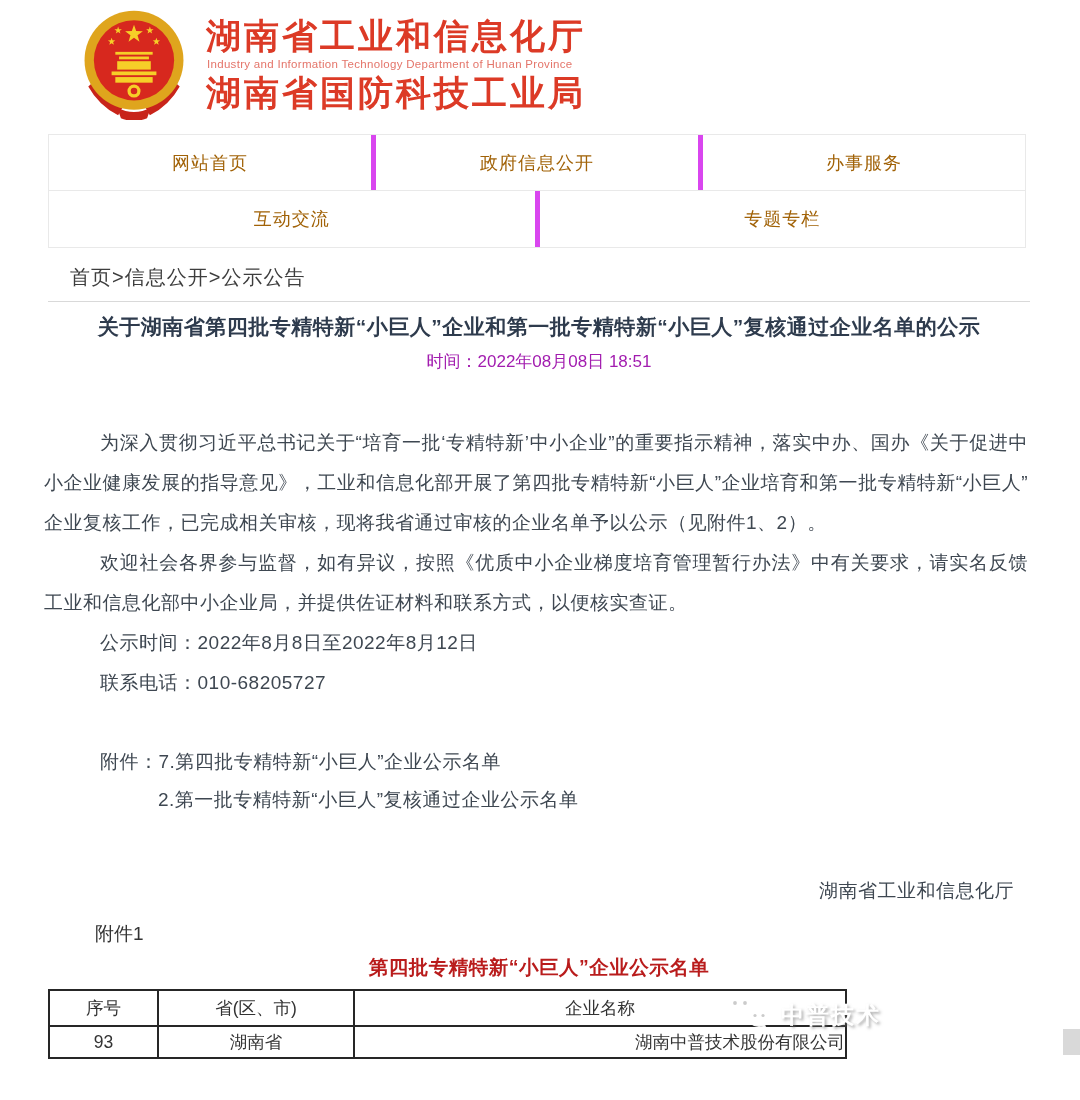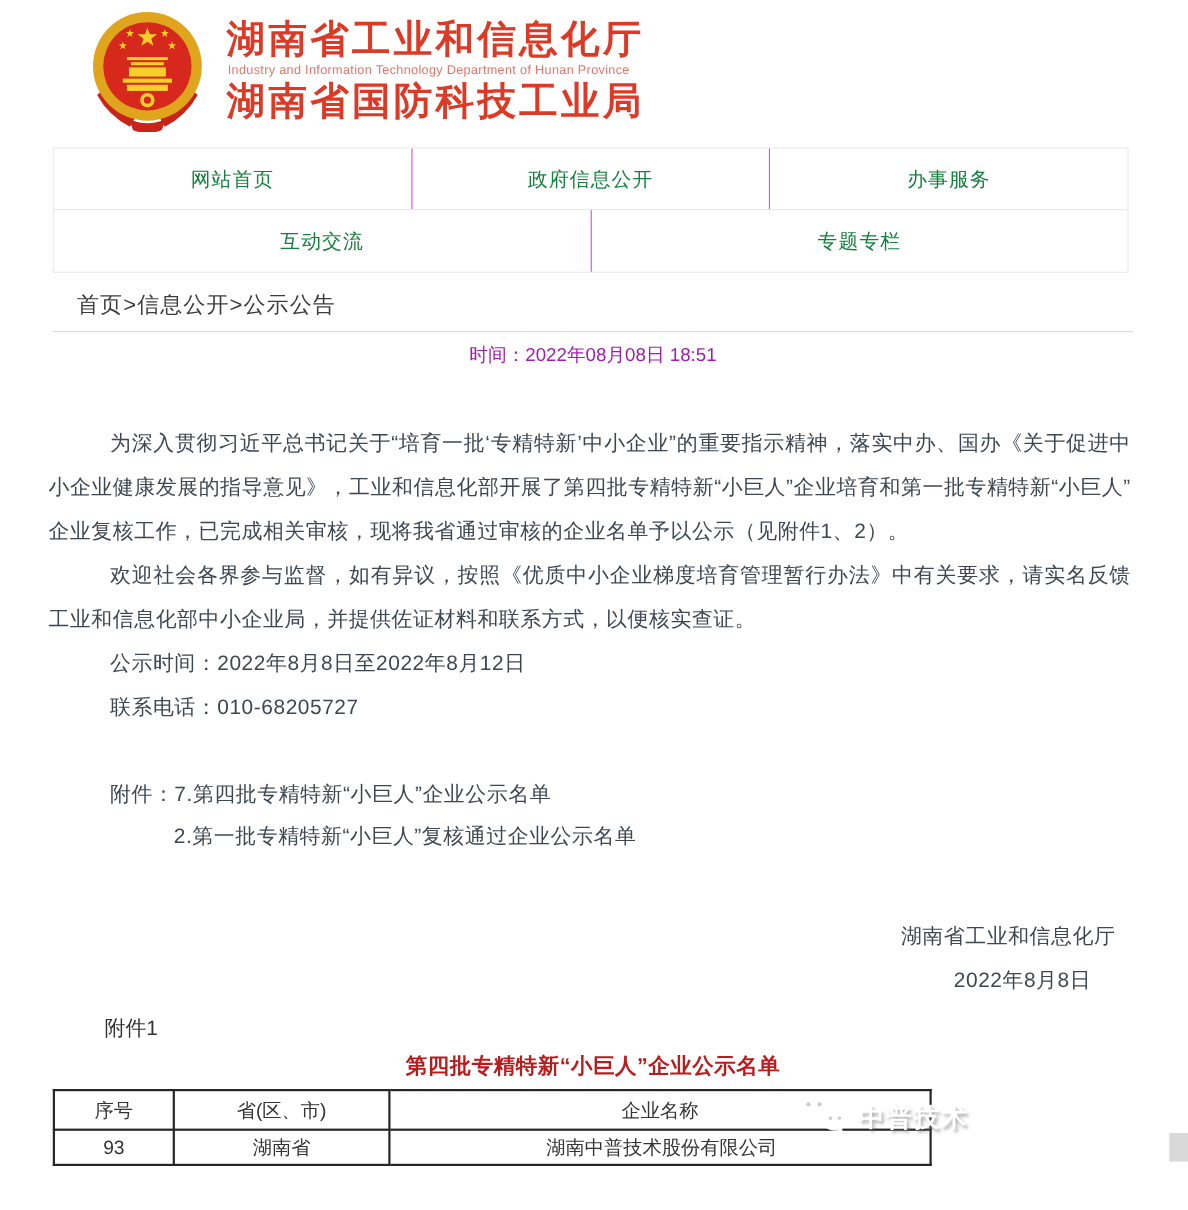--- a/index.html
+++ b/index.html
@@ -12,22 +12,22 @@
   .emblem { width:112px; height:112px; flex:0 0 auto; }
   .org-titles { display:flex; flex-direction:column; }
   .org-cn { font-size:35px; font-weight:bold; color:#DC3A26; letter-spacing:3px; line-height:1.12; }
   .org-en { font-size:11.5px; color:#E4756A; letter-spacing:0.3px; margin:2px 0 3px 1px; }
 
   
   .main-nav { width:978px; margin:14px 0 0 48px; border:1px solid #E9E9E9; }
   .nav-row { display:flex; height:56px; }
   .nav-row:first-child { border-bottom:1px solid #E9E9E9; }
   .nav-cell { flex:1; display:flex; align-items:center; justify-content:center;
-              font-size:18px; color:#15803d; letter-spacing:1px; cursor:pointer; }
-  .nav-cell + .nav-cell { border-left:1px solid #d946ef; }
+              font-size:18px; color:#a16207; letter-spacing:1px; cursor:pointer; }
+  .nav-cell + .nav-cell { border-left:5px solid #d946ef; }
 
   
   .breadcrumb { margin:16px 0 0 70px; font-size:20px; color:#3D3D3D; letter-spacing:1px; }
   .breadcrumb .crumb { cursor:pointer; }
   .divider { width:982px; margin:10px 0 0 48px; border-top:1px solid #D9D9D9; }
 
   
   .doc-title { width:982px; margin:11px 0 0 48px; text-align:center;
                font-size:21px; font-weight:bold; color:#2E3B4D; letter-spacing:0.5px; }
   .doc-time  { width:982px; margin:9px 0 0 48px; text-align:center; font-size:17px; color:#a21caf; }
@@ -44,21 +44,21 @@
 
   
   .appendix-label { margin:10px 0 0 95px; font-size:19px; color:#333; }
   .table-title { width:982px; margin:7px 0 0 48px; text-align:center;
                  font-size:19.5px; font-weight:bold; color:#b91c1c; letter-spacing:0.5px; }
   .table-wrap { position:relative; width:799px; margin:8px 0 0 48px; }
   table { width:100%; border-collapse:collapse; table-layout:fixed; }
   th, td { border:2px solid #262626; font-size:17.5px; color:#333; font-weight:normal; text-align:center; }
   th { height:36px; }
   td { height:32px; }
-  td.company { text-align:center; padding-left:3px; }
+  td.company { text-align:right; padding-left:3px; }
 
   
   .watermark { position:absolute; top:2px; right:-34px; display:flex; align-items:center; gap:7px;
                color:#FFFFFF; font-size:23px; font-weight:bold; letter-spacing:2px;
                text-shadow:2px 2px 3px rgba(110,110,110,0.55); pointer-events:none; }
   .gray-patch { position:absolute; left:1015px; top:40px; width:18px; height:26px;
                 background:#D9D9D9; }
 </style>
 </head>
 <body>
@@ -109,36 +109,36 @@
       <div class="nav-cell">互动交流</div>
       <div class="nav-cell">专题专栏</div>
     </div>
   </nav>
 
   <div class="breadcrumb">
     <span class="crumb">首页</span><span class="sep">&gt;</span><span class="crumb">信息公开</span><span class="sep">&gt;</span><span class="crumb">公示公告</span>
   </div>
   <div class="divider"></div>
 
+  <h1 class="doc-title">关于湖南省第四批专精特新“小巨人”企业和第一批专精特新“小巨人”复核通过企业名单的公示</h1>
   <div class="doc-time">时间：2022年08月08日 18:51</div>
 
   <div class="doc-body">
     <p>为深入贯彻习近平总书记关于“培育一批‘专精特新’中小企业”的重要指示精神，落实中办、国办《关于促进中小企业健康发展的指导意见》，工业和信息化部开展了第四批专精特新“小巨人”企业培育和第一批专精特新“小巨人”企业复核工作，已完成相关审核，现将我省通过审核的企业名单予以公示（见附件1、2）。</p>
     <p>欢迎社会各界参与监督，如有异议，按照《优质中小企业梯度培育管理暂行办法》中有关要求，请实名反馈工业和信息化部中小企业局，并提供佐证材料和联系方式，以便核实查证。</p>
     <p>公示时间：2022年8月8日至2022年8月12日</p>
     <p>联系电话：010-68205727</p>
 
     <div class="attach-block">
       <div class="attach-line1"><span>附件：</span><span>7.第四批专精特新“小巨人”企业公示名单</span></div>
       <div class="attach-line2">2.第一批专精特新“小巨人”复核通过企业公示名单</div>
     </div>
 
     <div class="signature">
       <div>湖南省工业和信息化厅</div>
-      <div class="sign-date">2022年8月8日</div>
     </div>
   </div>
 
   <div class="appendix-label">附件1</div>
   <div class="table-title">第四批专精特新“小巨人”企业公示名单</div>
 
   <div class="table-wrap">
     <table>
       <colgroup>
           <col style="width:109px">

